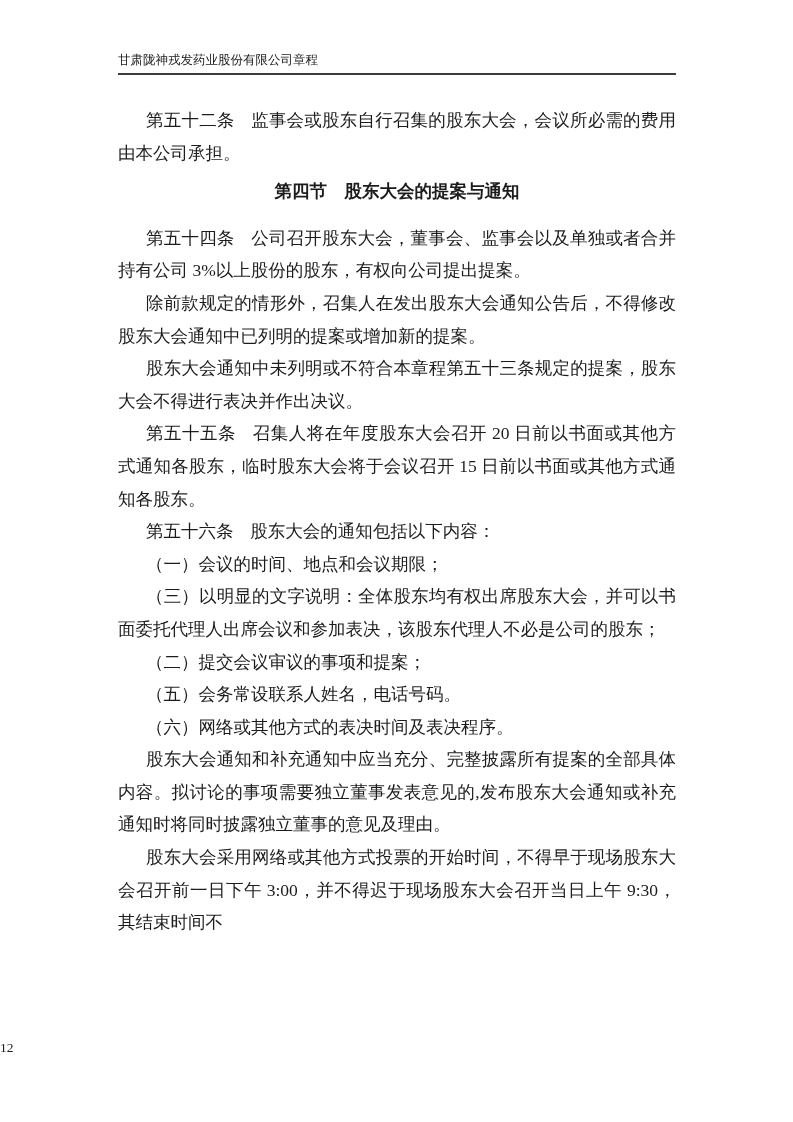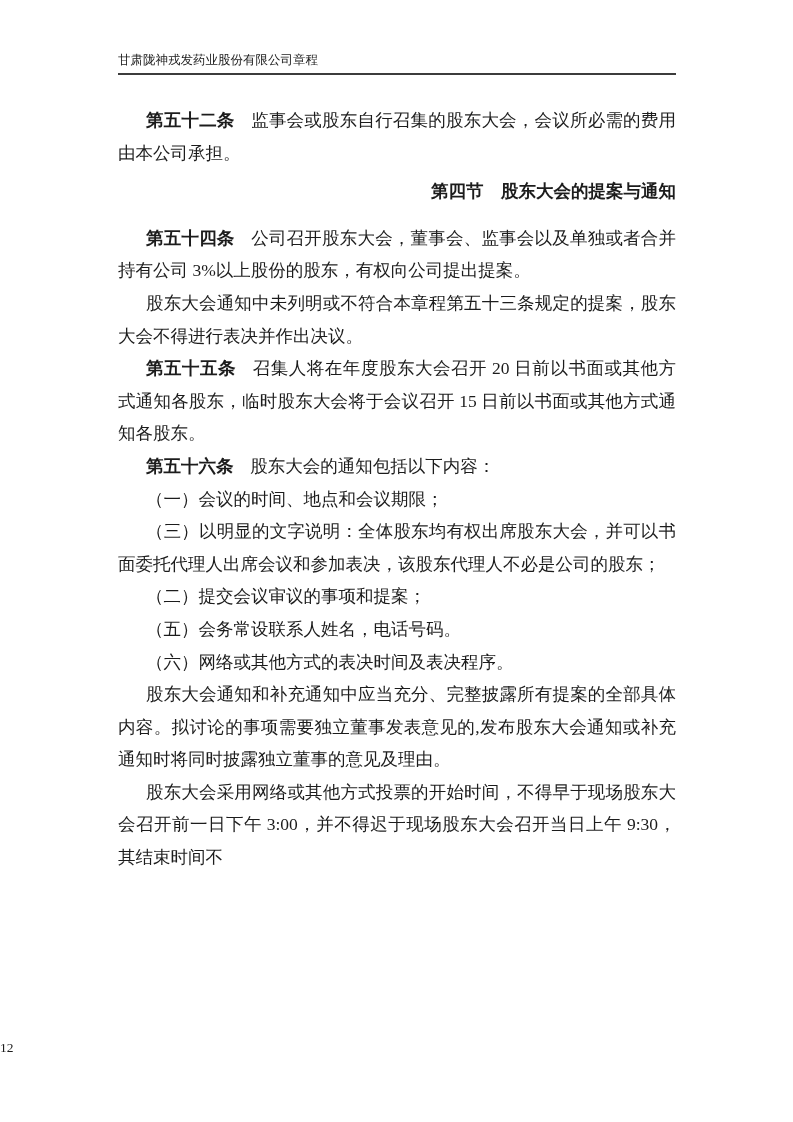--- a/index.html
+++ b/index.html
@@ -30,27 +30,27 @@
     width: 558px;
     font-size: 17.5px;
     line-height: 32.6px;
     text-align: justify;
   }
   .para {
     margin: 0;
     text-indent: 28px;
   }
   .para.heading {
-    text-align: right;
+    text-align: center;
     text-indent: 0;
     font-weight: bold;
     margin: 6px 0 14px 0;
   }
   .article-label {
-    font-weight: bold;
+    font-weight: normal;
     margin-right: 0.95em;
     margin-top: 21px;
   }
   .footer {
     position: absolute;
     top: 1040px;
     left: 0;
     width: 100%;
     text-align: left;
     font-size: 13.5px;
@@ -63,20 +63,21 @@
 <div class="page" style="--bg-color: #ffffff; --text-color: #1c1c1c; --rule-color: #3c3c3c;">
 
   <div class="header">
     <div class="header-title">甘肃陇神戎发药业股份有限公司章程</div>
   </div>
 
   <div class="doc-body" id="doc-body">
       <p class="para article"><span class="article-label">第五十二条</span><span>监事会或股东自行召集的股东大会，会议所必需的费用由本公司承担。</span></p>
       <p class="para heading"><span>第四节　股东大会的提案与通知</span></p>
       <p class="para article"><span class="article-label">第五十四条</span><span>公司召开股东大会，董事会、监事会以及单独或者合并持有公司 3%以上股份的股东，有权向公司提出提案。</span></p>
+      <p class="para plain"><span>除前款规定的情形外，召集人在发出股东大会通知公告后，不得修改股东大会通知中已列明的提案或增加新的提案。</span></p>
       <p class="para plain"><span>股东大会通知中未列明或不符合本章程第五十三条规定的提案，股东大会不得进行表决并作出决议。</span></p>
       <p class="para article"><span class="article-label">第五十五条</span><span>召集人将在年度股东大会召开 20 日前以书面或其他方式通知各股东，临时股东大会将于会议召开 15 日前以书面或其他方式通知各股东。</span></p>
       <p class="para article"><span class="article-label">第五十六条</span><span>股东大会的通知包括以下内容：</span></p>
       <p class="para plain"><span>（一）会议的时间、地点和会议期限；</span></p>
       <p class="para plain"><span>（三）以明显的文字说明：全体股东均有权出席股东大会，并可以书面委托代理人出席会议和参加表决，该股东代理人不必是公司的股东；</span></p>
       <p class="para plain"><span>（二）提交会议审议的事项和提案；</span></p>
       <p class="para plain"><span>（五）会务常设联系人姓名，电话号码。</span></p>
       <p class="para plain"><span>（六）网络或其他方式的表决时间及表决程序。</span></p>
       <p class="para plain"><span>股东大会通知和补充通知中应当充分、完整披露所有提案的全部具体内容。拟讨论的事项需要独立董事发表意见的,发布股东大会通知或补充通知时将同时披露独立董事的意见及理由。</span></p>
       <p class="para plain"><span>股东大会采用网络或其他方式投票的开始时间，不得早于现场股东大会召开前一日下午 3:00，并不得迟于现场股东大会召开当日上午 9:30，其结束时间不</span></p>

